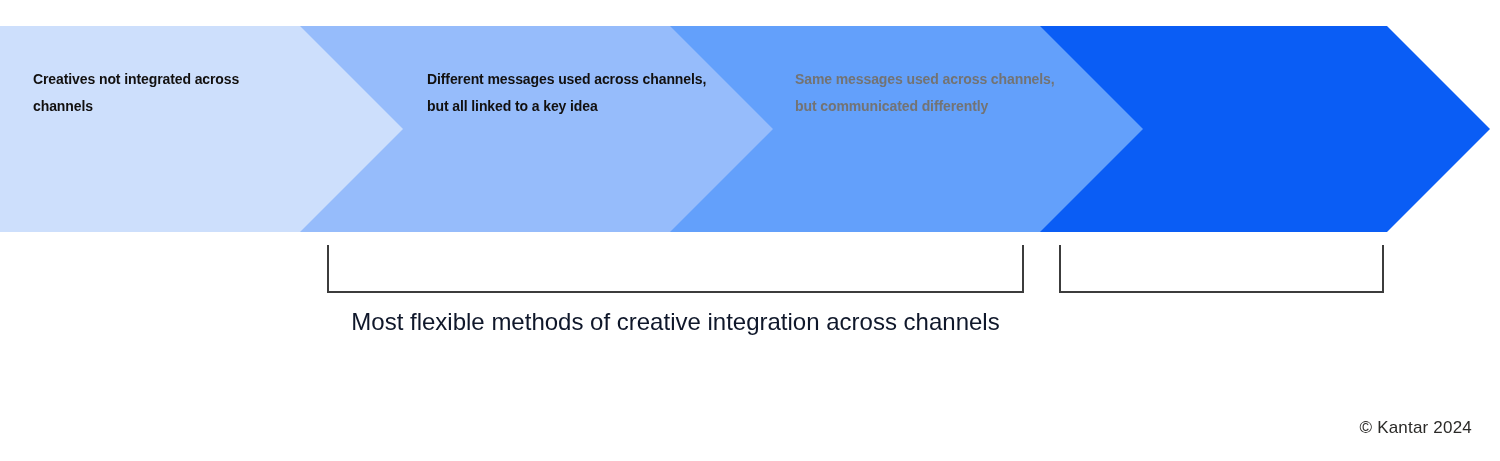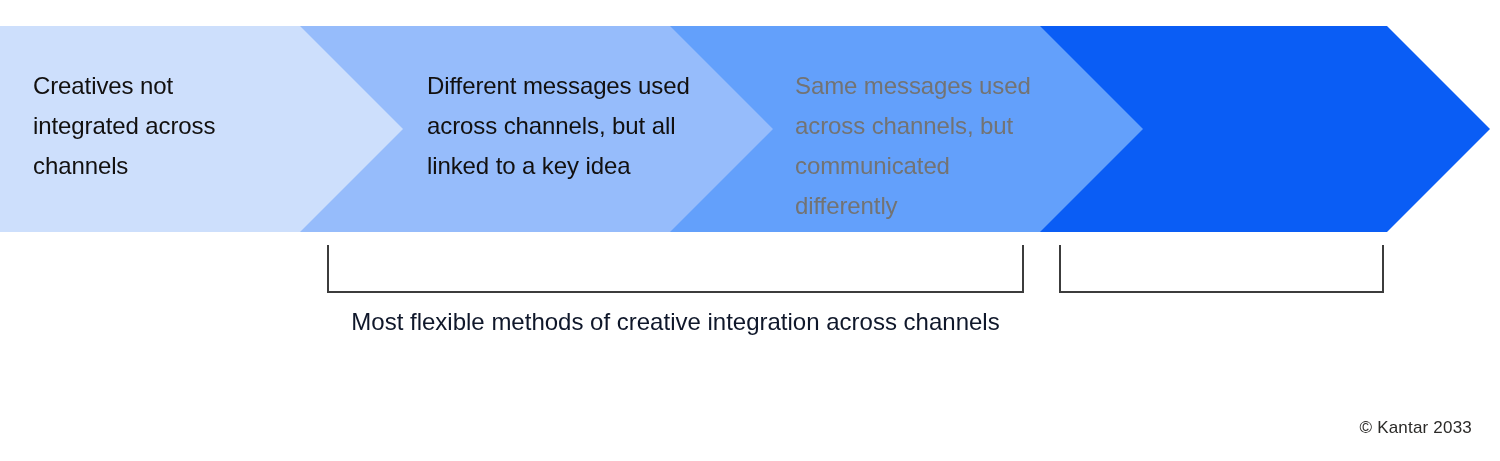--- a/index.html
+++ b/index.html
@@ -28,23 +28,23 @@
     width: 1500px;
     height: 206px;
   }
   .banner svg {
     display: block;
   }
 
   .seg-text {
     position: absolute;
     font-family: "Liberation Sans", sans-serif;
-    font-weight: normal;
-    font-size: 24px;
-    line-height: 40px;
+    font-weight: bold;
+    font-size: 14px;
+    line-height: 27px;
     letter-spacing: -0.1px;
     white-space: pre-line;
   }
   .seg-text.dark  { color: #12100f; }
   .seg-text.light { color: #ffffff; }
 
   #seg-text-1 { left: 33px;   top: 40px;  width: 250px; }
   #seg-text-2 { left: 427px;  top: 40px;  width: 290px; }
   #seg-text-3 { left: 795px;  top: 40px;  width: 260px; }
   #seg-text-4 { left: 1163px; top: 40px;  width: 270px; }
@@ -107,15 +107,15 @@
     <div class="seg-text dark" id="seg-text-1" style="color: rgb(18, 16, 15);">Creatives not integrated across channels</div>
     <div class="seg-text dark" id="seg-text-2" style="color: rgb(18, 16, 15);">Different messages used across channels, but all linked to a key idea</div>
     <div class="seg-text light" id="seg-text-3" style="color: #737373;">Same messages used across channels, but communicated differently</div>
   </div>
 
   <div class="bracket" id="bracket-1" style="border-left-color: rgb(60, 60, 60); border-right-color: rgb(60, 60, 60); border-bottom-color: rgb(60, 60, 60);"></div>
   <div class="caption" id="caption-1">Most flexible methods of creative integration across channels</div>
 
   <div class="bracket" id="bracket-2" style="border-left-color: rgb(60, 60, 60); border-right-color: rgb(60, 60, 60); border-bottom-color: rgb(60, 60, 60);"></div>
 
-  <div id="copyright">© Kantar 2033</div>
+  <div id="copyright">© Kantar 2024</div>
 
 </div>
 
 </body></html>

